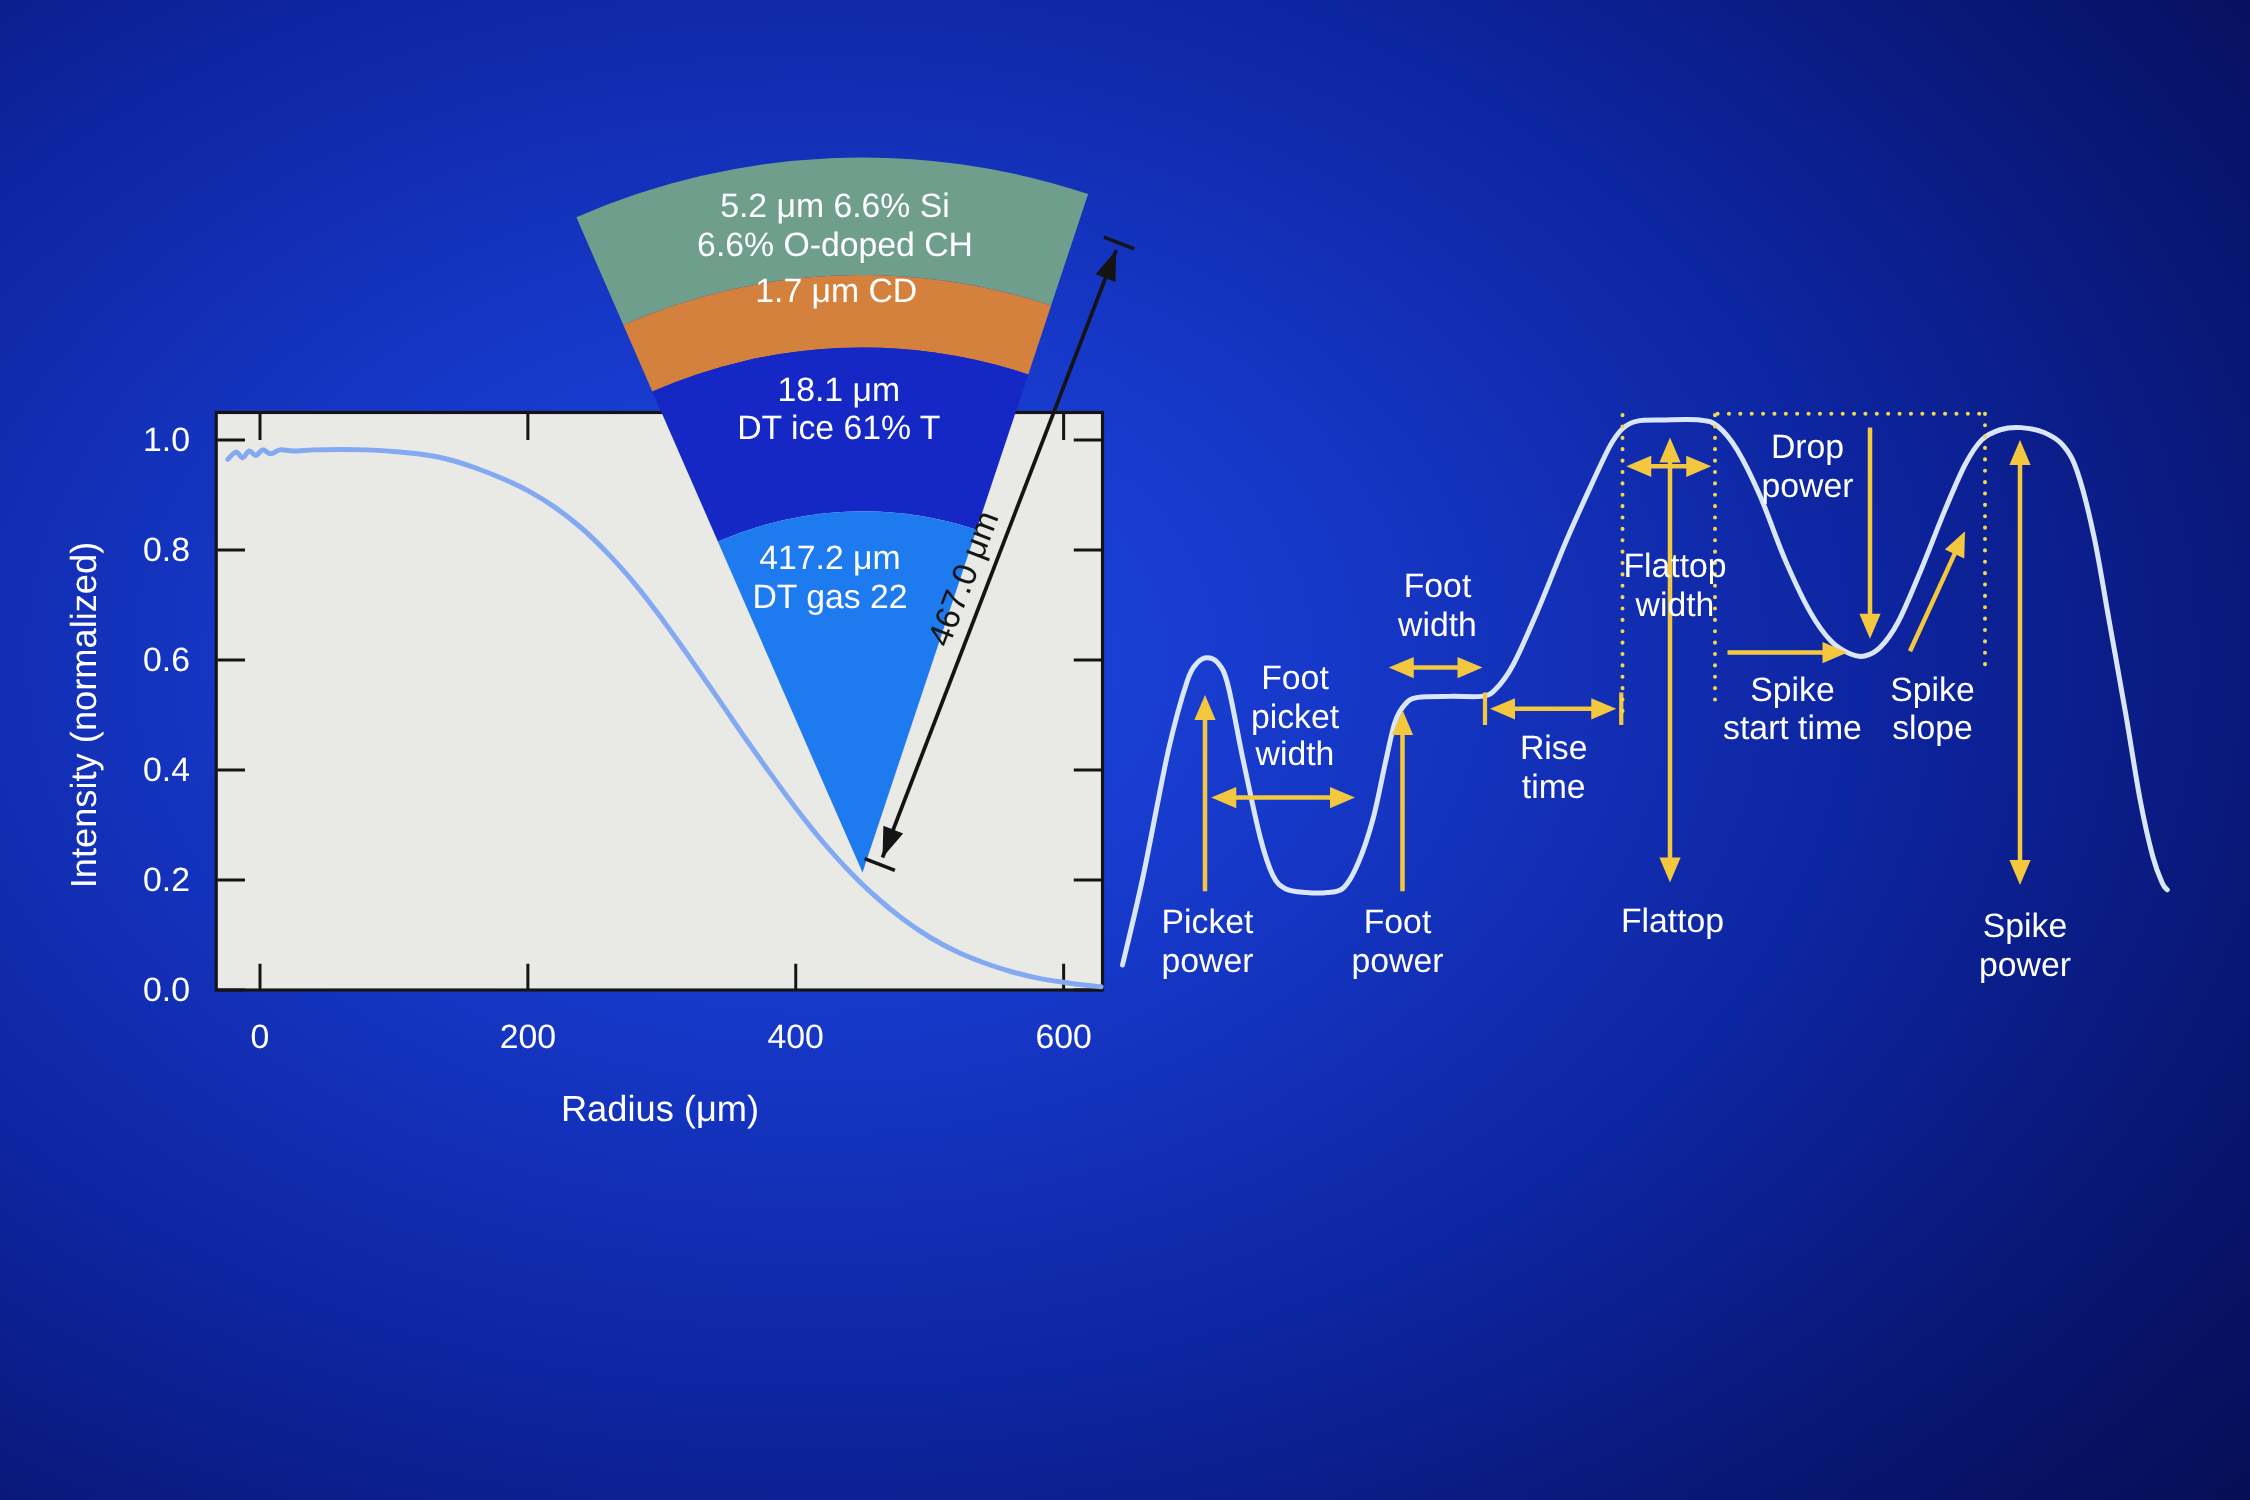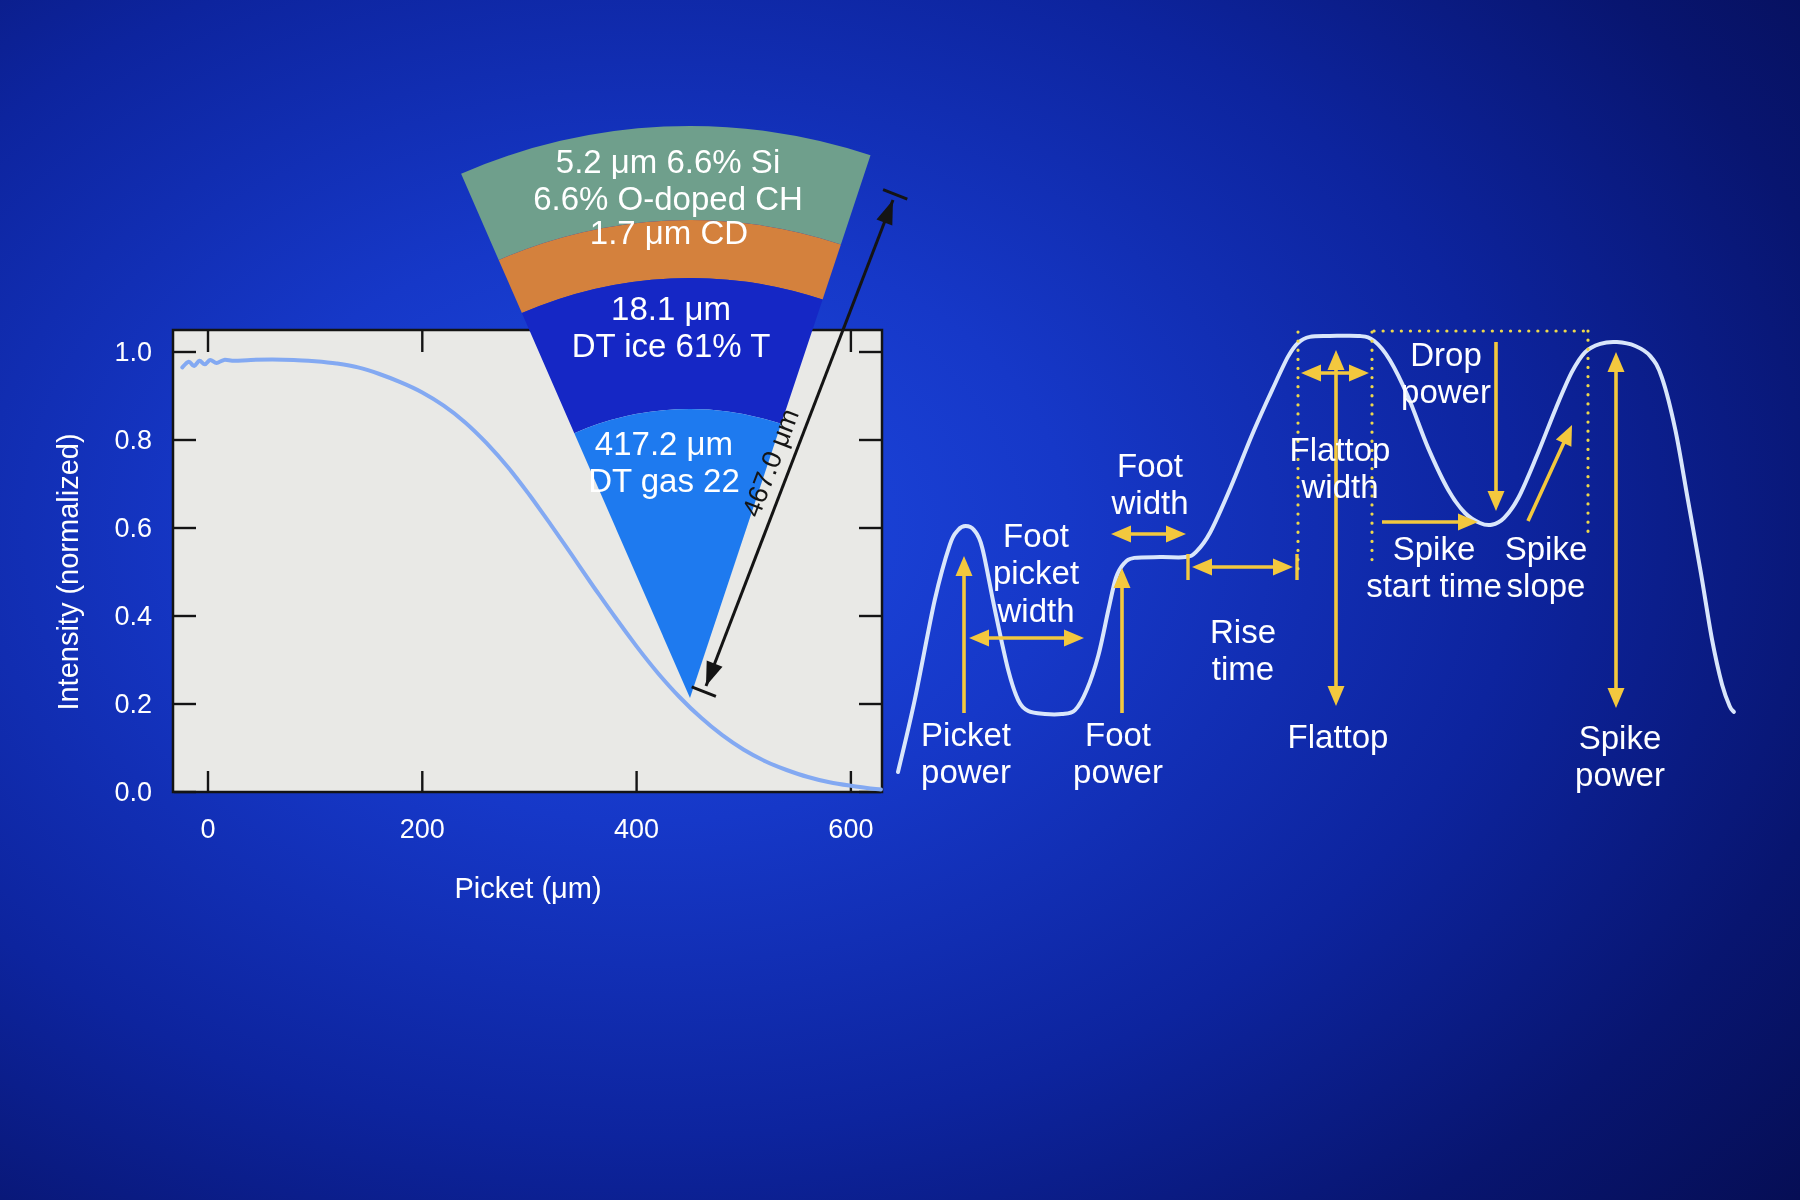--- a/index.html
+++ b/index.html
@@ -5,21 +5,21 @@
   html,body{margin:0;padding:0}
   body{
     width:1800px;height:1200px;overflow:hidden;position:relative;
     background:radial-gradient(1500px 1050px at 36% 44%, #1d49e2 0%, #1638c8 28%, #0d249e 58%, #081570 82%, #060e55 100%);
     font-family:"Liberation Sans", sans-serif;
   }
   .stage{position:absolute;left:0;top:0;width:1800px;height:1200px}
   svg{position:absolute;left:0;top:0}
   .lbl{
     position:absolute;transform:translate(-50%,-50%);
-    color:#ffffff;font-size:33px;line-height:1.13;text-align:center;white-space:pre-line;
+    color:#ffffff;font-size:27px;line-height:1.13;text-align:center;white-space:pre-line;
   }
   .title{font-size:29px}
   .vert{transform:translate(-50%,-50%) rotate(-90deg)}
 </style>
 </head>
 <body>
 
 <div class="stage">
   <svg width="1800" height="1200" viewBox="0 0 1800 1200">
       <rect x="173" y="330" width="709" height="462" fill="#e9e9e6" stroke="#141414" stroke-width="2.5"></rect>
@@ -103,32 +103,32 @@
 
   <div class="lbl" style="left:668px;top:180px">5.2 μm 6.6% Si
 6.6% O-doped CH</div>
   <div class="lbl" style="left:669px;top:233px">1.7 μm CD</div>
   <div class="lbl" style="left:671px;top:327px">18.1 μm
 DT ice 61% T</div>
   <div class="lbl" style="left:664px;top:462px">417.2 μm
 DT gas 22</div>
 
   <div class="lbl title vert" style="left:68px;top:572px">Intensity (normalized)</div>
-  <div class="lbl title" style="left:528px;top:888px">Picket (μm)</div>
+  <div class="lbl title" style="left:528px;top:888px">Radius (μm)</div>
 
   <div class="lbl" style="left:966px;top:753px">Picket
 power</div>
   <div class="lbl" style="left:1036px;top:573px">Foot
 picket
 width</div>
   <div class="lbl" style="left:1150px;top:484px">Foot
 width</div>
   <div class="lbl" style="left:1118px;top:753px">Foot
 power</div>
-  <div class="lbl" style="left:1243px;top:650px">Rise
+  <div class="lbl" style="left:1243px;top:614px">Rise
 time</div>
   <div class="lbl" style="left:1340px;top:468px">Flattop
 width</div>
   <div class="lbl" style="left:1338px;top:737px">Flattop</div>
   <div class="lbl" style="left:1446px;top:373px">Drop
 power</div>
   <div class="lbl" style="left:1434px;top:567px">Spike
 start time</div>
   <div class="lbl" style="left:1546px;top:567px">Spike
 slope</div>

